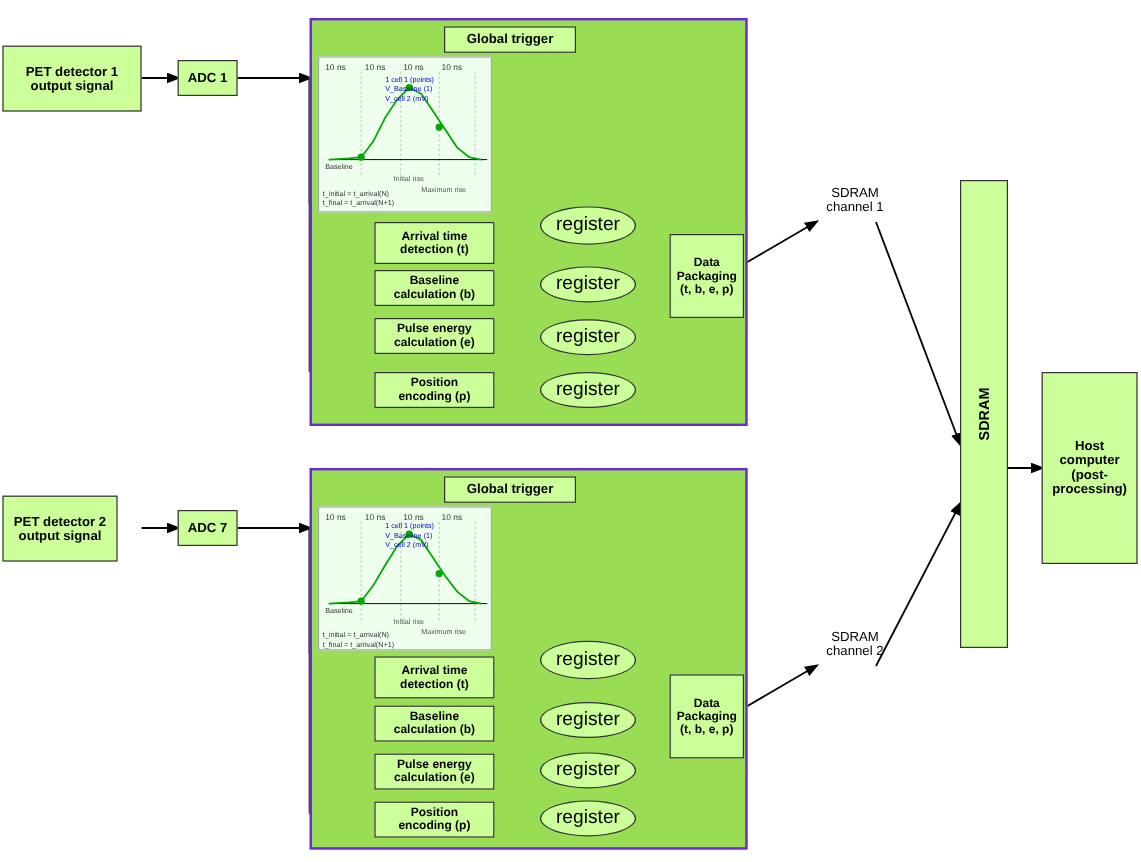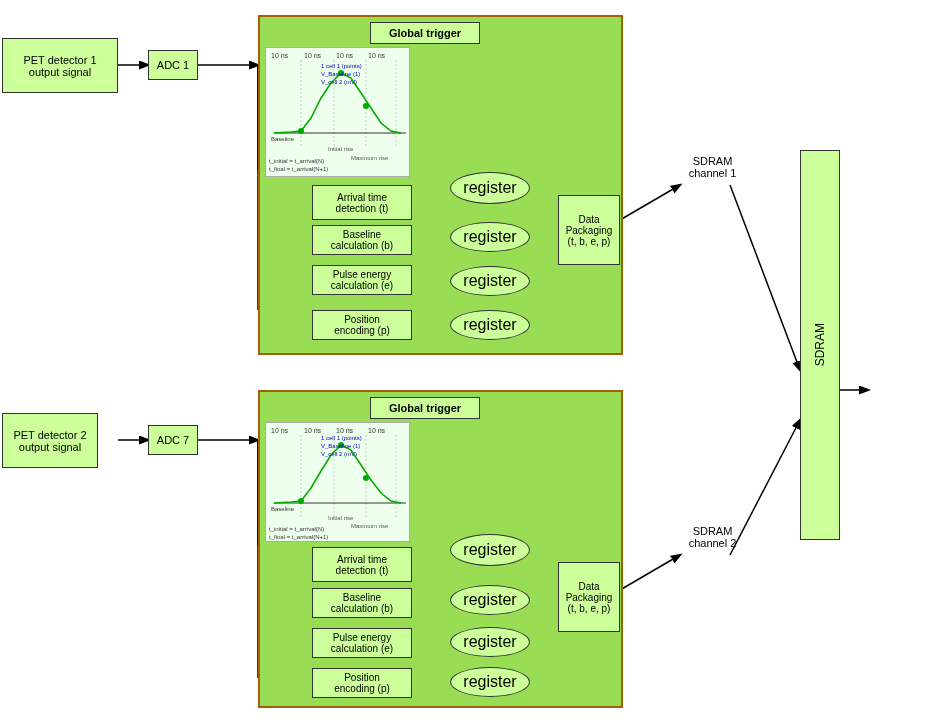--- a/index.html
+++ b/index.html
@@ -22,32 +22,32 @@
     
     .box {
       position: absolute;
       background: #ccff99;
       border: 1px solid #333;
       display: flex;
       align-items: center;
       justify-content: center;
       text-align: center;
       font-size: 11px;
-      font-weight: normal;
+      font-weight: bold;
     }
 
     .box-bold {
       font-weight: bold;
     }
 
     
     .outer-container {
       position: absolute;
       background: #99dd55;
-      border: 2px solid #a16207;
+      border: 2px solid #6d28d9;
     }
 
     
     .ellipse {
       position: absolute;
       background: #ccff99;
       border: 1px solid #333;
       border-radius: 50%;
       display: flex;
       align-items: center;
@@ -332,14 +332,19 @@
 
   <div style="position:absolute;left:680px;top:525px;width:65px;text-align:center;">
     <span style="white-space:pre-line;font-size:11px;">SDRAM
 channel 2</span>
   </div>
 
   <div class="box" style="left:800px;top:150px;width:40px;height:390px;writing-mode:vertical-rl;text-orientation:mixed;">
     <span style="transform:rotate(180deg);font-size:12px;">SDRAM</span>
   </div>
 
+  <div class="box" style="left:868px;top:310px;width:80px;height:160px;">
+    <span style="white-space:pre-line;font-size:11px;">Host
+computer
+(post-processing)</span>
+  </div>
 
 </div>
 
 </body></html>

